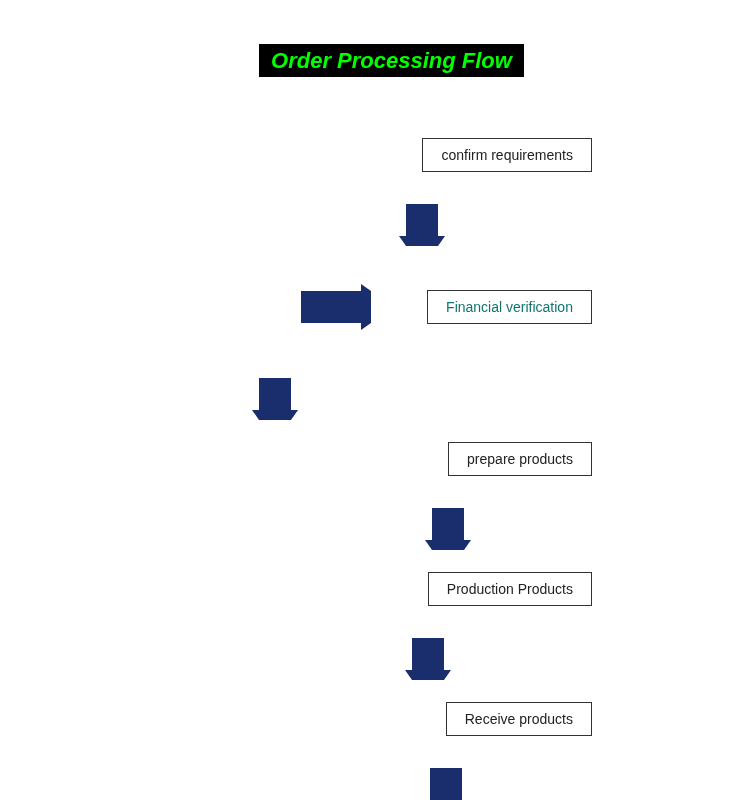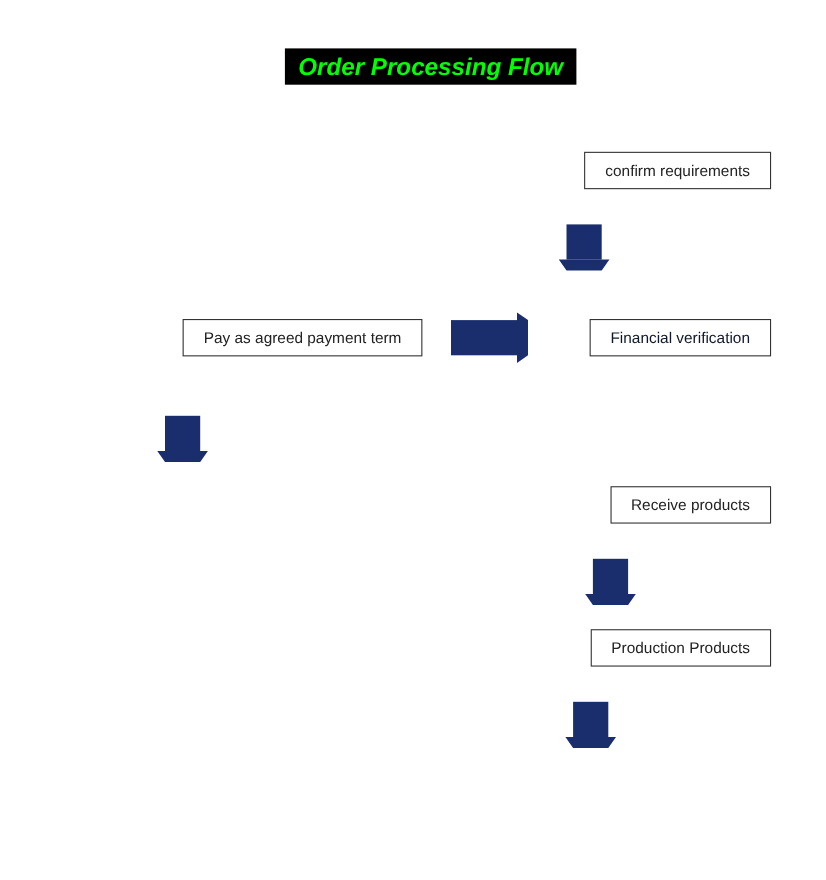--- a/index.html
+++ b/index.html
@@ -92,21 +92,21 @@
       border-top: 7px solid transparent;
       border-bottom: 7px solid transparent;
       border-left: 10px solid #1a2e6e;
     }
 
     .side-box {
       border: 1.5px solid #333;
       padding: 8px 18px;
       background: #fff;
       font-size: 14px;
-      color: #0f172a;
+      color: #0f766e;
       white-space: nowrap;
       margin-left: 8px;
     }
 
     .center-box {
       display: flex;
       flex-direction: column;
       align-items: flex-start;
     }
   </style>
@@ -126,49 +126,57 @@
     <div class="arrow-down">
       <div class="arrow-down-line"></div>
       <div class="arrow-down-head"></div>
     </div>
   </div>
 
 
 
   <div class="center-box">
     <div class="flow-row">
-      <div class="flow-box">Pay as agreed payment term</div>
       <div class="arrow-right-container">
         <div class="arrow-right-line"></div>
         <div class="arrow-right-head"></div>
       </div>
       <div class="side-box">Financial verification</div>
     </div>
     <div class="arrow-down">
       <div class="arrow-down-line"></div>
       <div class="arrow-down-head"></div>
     </div>
   </div>
 
+  <div class="center-box">
+    <div class="flow-row">
+      <div class="flow-box">prepare products</div>
+    </div>
+    <div class="arrow-down">
+      <div class="arrow-down-line"></div>
+      <div class="arrow-down-head"></div>
+    </div>
+  </div>
 
+
+  <div class="center-box">
+    <div class="flow-row">
+      <div class="flow-box">Production Products</div>
+    </div>
+    <div class="arrow-down">
+      <div class="arrow-down-line"></div>
+      <div class="arrow-down-head"></div>
+    </div>
+  </div>
 
   <div class="center-box">
     <div class="flow-row">
       <div class="flow-box">Receive products</div>
     </div>
     <div class="arrow-down">
       <div class="arrow-down-line"></div>
       <div class="arrow-down-head"></div>
     </div>
   </div>
 
-  <div class="center-box">
-    <div class="flow-row">
-      <div class="flow-box">Production Products</div>
-    </div>
-    <div class="arrow-down">
-      <div class="arrow-down-line"></div>
-      <div class="arrow-down-head"></div>
-    </div>
-  </div>
-
 
 </div>
 
 </body></html>

